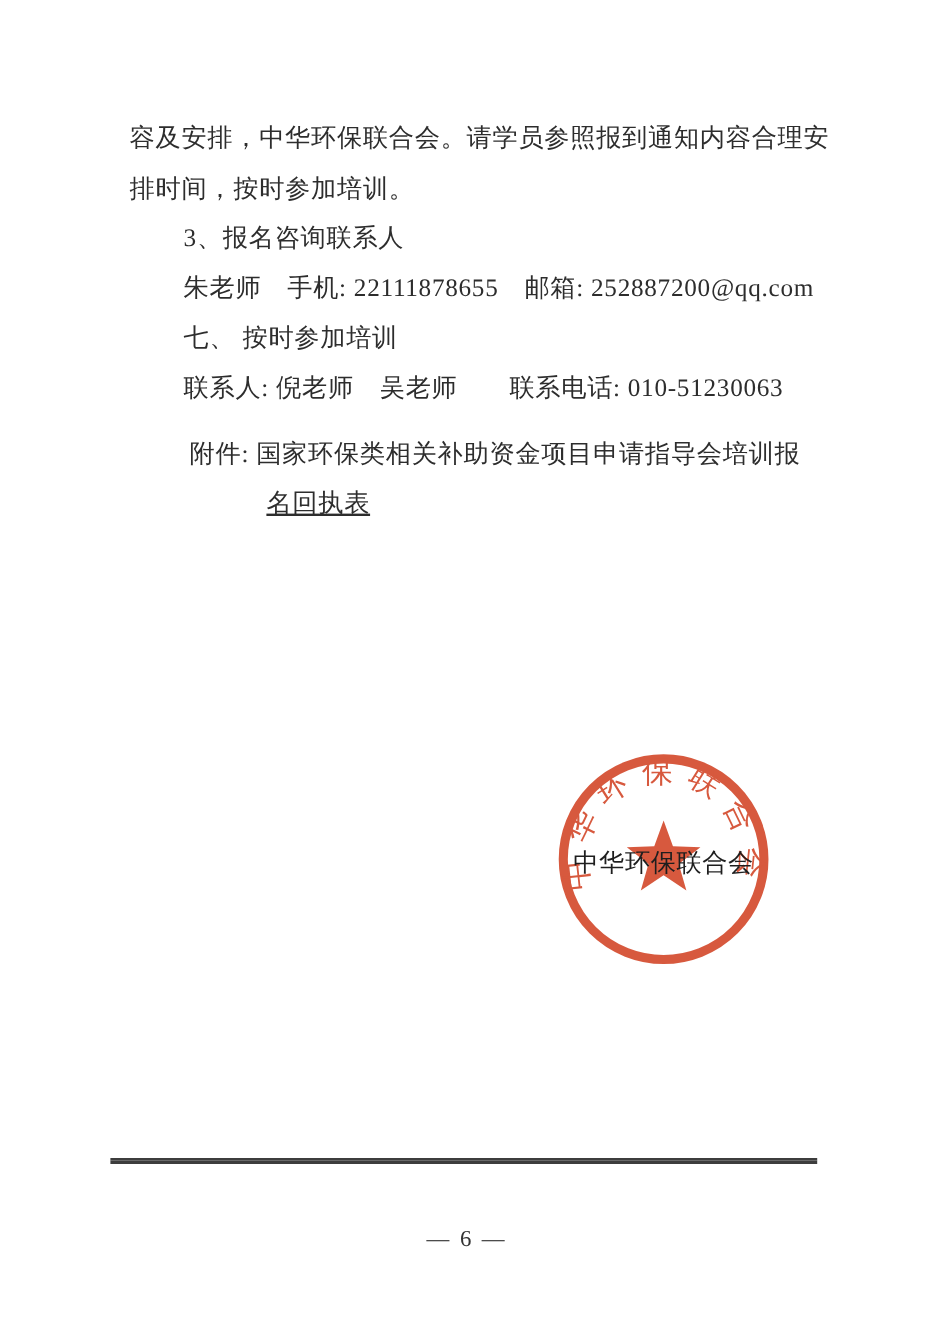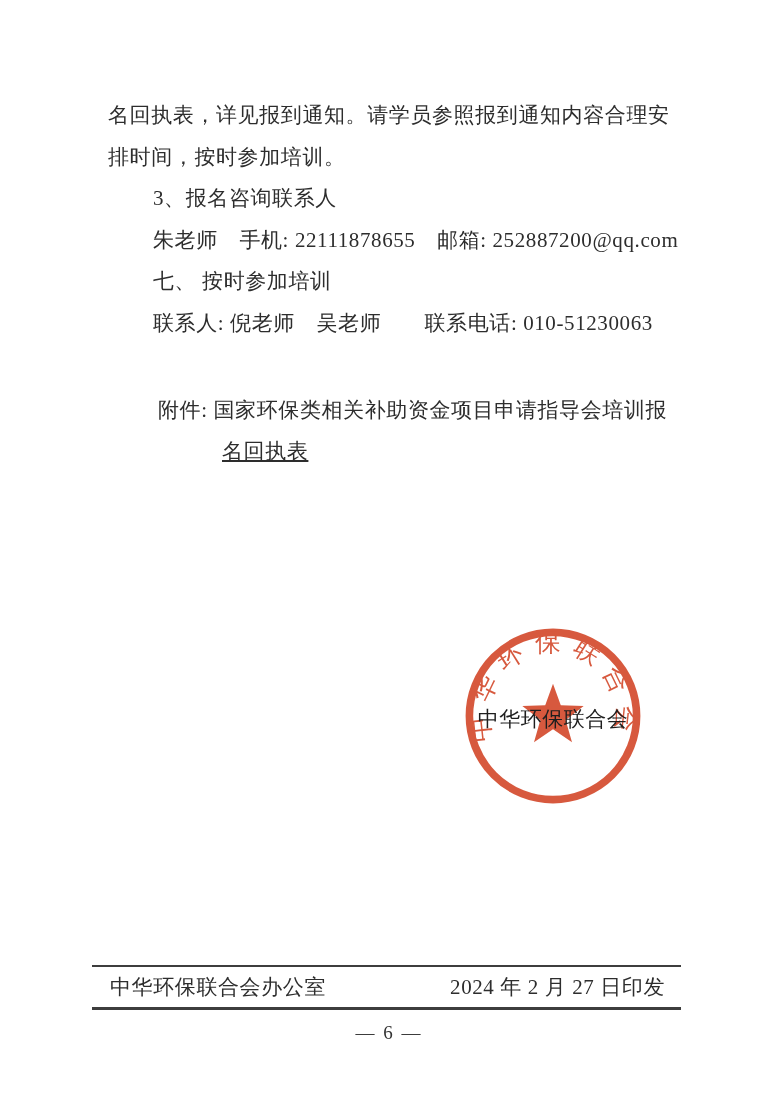--- a/index.html
+++ b/index.html
@@ -19,21 +19,21 @@
     width: 600px;
     font-size: 21px;
     line-height: 41.5px;
     letter-spacing: 0.6px;
     white-space: nowrap;
   }
   .body-line.indent { padding-left: 45px; }
   .attachment {
     position: absolute;
     left: 158px;
-    top: 390px;
+    top: 358px;
     font-size: 21px;
     line-height: 41px;
     letter-spacing: 0.6px;
     white-space: nowrap;
   }
   .attachment-line2 { padding-left: 64px; text-decoration: underline; }
   .seal {
     position: absolute;
     left: 458px;
     top: 621px;
@@ -83,21 +83,21 @@
     letter-spacing: 2px;
     color: #333333;
   }
 </style>
 </head>
 <body>
 
 <div class="page">
 
   <div class="body-text">
-    <div class="body-line">名回执表，详见报到通知。请学员参照报到通知内容合理安</div>
+    <div class="body-line">容及安排，中华环保联合会。请学员参照报到通知内容合理安</div>
     <div class="body-line">排时间，按时参加培训。</div>
     <div class="body-line indent">3、报名咨询联系人</div>
     <div class="body-line indent">朱老师　手机: 22111878655　邮箱: 252887200@qq.com</div>
     <div class="body-line indent">七、 按时参加培训</div>
     <div class="body-line indent">联系人: 倪老师　吴老师　　联系电话: 010-51230063</div>
   </div>
 
   <div class="attachment">
     <div>附件: 国家环保类相关补助资金项目申请指导会培训报</div>
     <div class="attachment-line2">名回执表</div>
@@ -111,22 +111,18 @@
     </text>
     <polygon points="100,66 108.2,88.7 132.3,89.5 113.3,104.3 120,127.5 100,114 80,127.5 86.7,104.3 67.7,89.5 91.8,88.7" fill="#d3482a"></polygon>
   </svg>
 
   <div class="signature">
     <div>中华环保联合会</div>
   </div>
 
   <div class="footer">
     <div class="footer-divider top"></div>
-    <div class="footer-row">
-      <span>中华环保联合会办公室</span>
-      <span>2024 年 2 月 27 日印发</span>
-    </div>
     <div class="footer-divider bottom"></div>
   </div>
 
   <div class="page-number">— 6 —</div>
 
 </div>
 
 </body></html>

